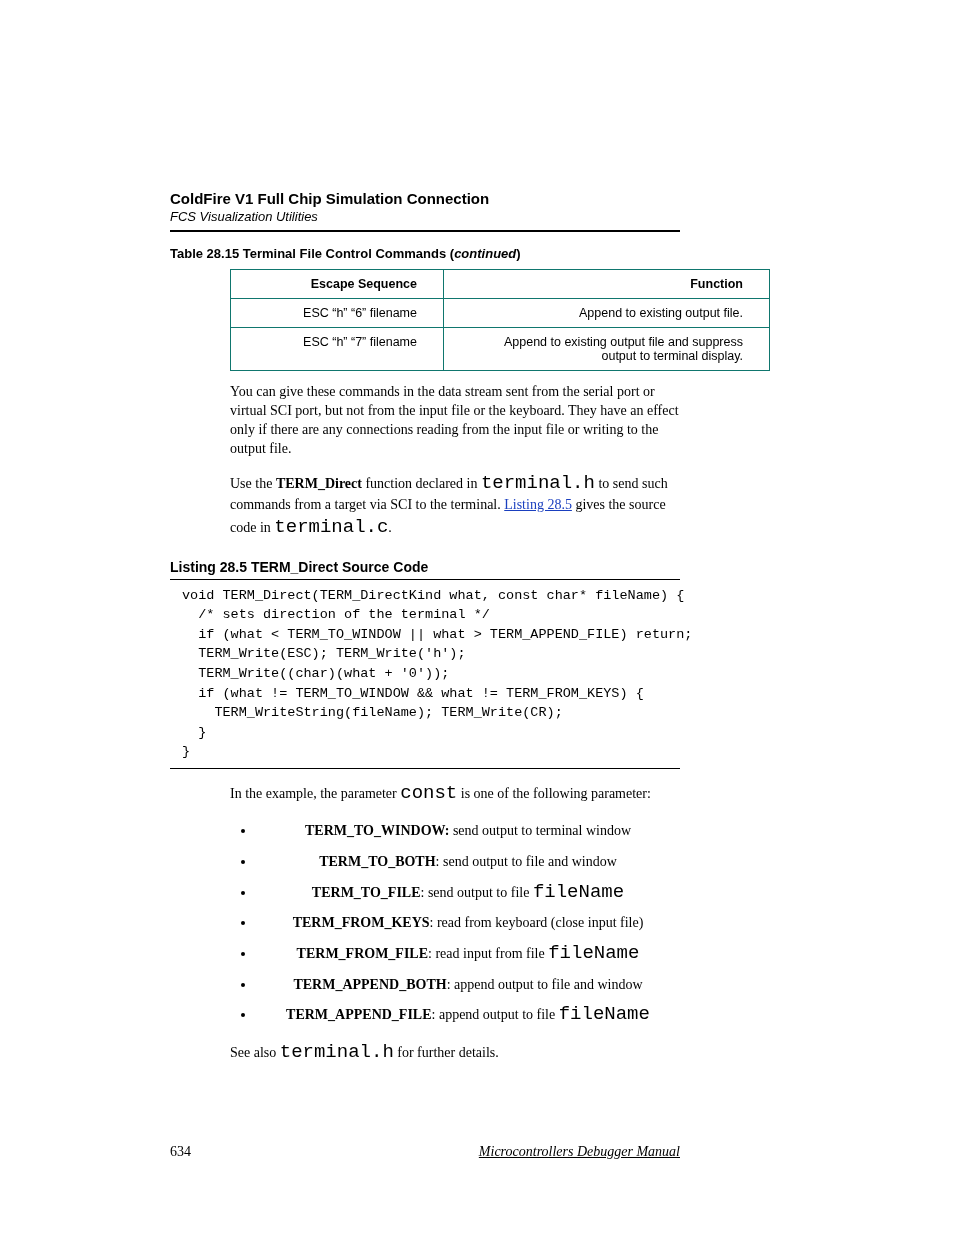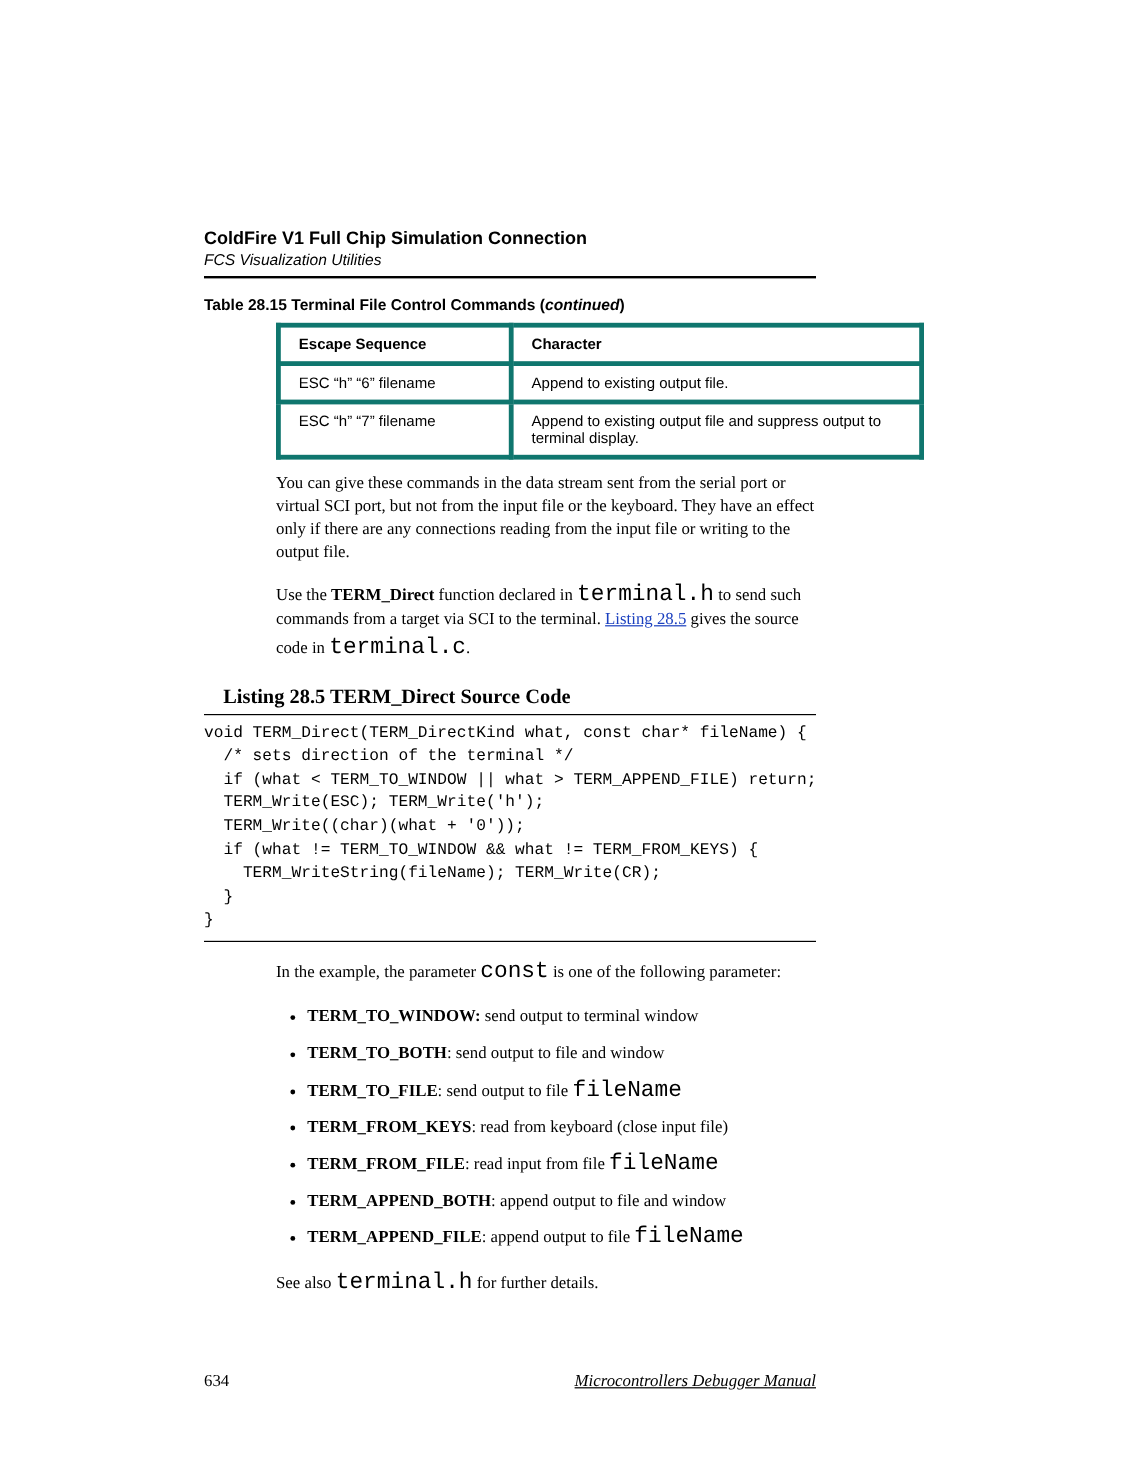--- a/index.html
+++ b/index.html
@@ -50,23 +50,23 @@
     margin-top: 18px;
   }
   table.cmd {
     border-collapse: collapse;
     margin-left: 60px;
     width: 540px;
     font-family: Arial, Helvetica, sans-serif;
     font-size: 12.5px;
   }
   table.cmd th, table.cmd td {
-    border: 4px solid #0f766e;
-    padding: 7px 15px;
-    text-align: left;
+    border: 1px solid #0f766e;
+    padding: 7px 26px;
+    text-align: right;
     vertical-align: top;
   }
   table.cmd th {
     font-weight: bold;
   }
   .body-indent {
     margin-left: 60px;
     margin-right: 0;
   }
   p.body {
@@ -76,45 +76,46 @@
   }
   .mono {
     font-family: "Courier New", Courier, monospace;
     font-size: 19px;
   }
   .link {
     color: #1a3fbf;
     text-decoration: underline;
   }
   .listing-caption {
-    font-family: Liberation Serif, serif;
-    font-weight: bold;
-    font-size: 17px;
-    margin: 18px 0 4px 16px;
+    font-family: Liberation Sans, sans-serif;
+    font-weight: bold;
+    font-size: 14px;
+    margin: 18px 0 4px 0;
   }
   .listing-rule {
     border: none;
     border-top: 1px solid #000;
     margin: 4px 0;
   }
   pre.code {
     font-family: "Courier New", Courier, monospace;
     font-size: 13.5px;
     line-height: 1.45;
-    margin: 6px 0;
+    margin: 6px 12px;
     white-space: pre;
   }
   ul.consts {
     margin: 6px 0 6px 60px;
     padding-left: 26px;
   }
   ul.consts li {
     margin: 5px 0;
     line-height: 1.35;
     font-size: 14px;
+    text-align: center;
   }
   .footer {
     position: absolute;
     bottom: 75px;
     left: 170px;
     right: 170px;
     display: flex;
     justify-content: space-between;
     align-items: center;
     font-size: 14px;
@@ -139,21 +140,21 @@
   </div>
 
   <p class="table-caption">
     <span>Table 28.15  Terminal File Control Commands (</span><span class="cont">continued</span><span>)</span>
   </p>
 
   <table class="cmd">
     <thead>
       <tr>
         <th style="width:160px;">Escape Sequence</th>
-        <th>Character</th>
+        <th>Function</th>
       </tr>
     </thead>
     <tbody>
       <tr>
         <td>ESC “h” “6” filename</td>
         <td>Append to existing output file.</td>
       </tr>
       <tr>
         <td>ESC “h” “7” filename</td>
         <td>Append to existing output file and suppress output to terminal display.</td>

